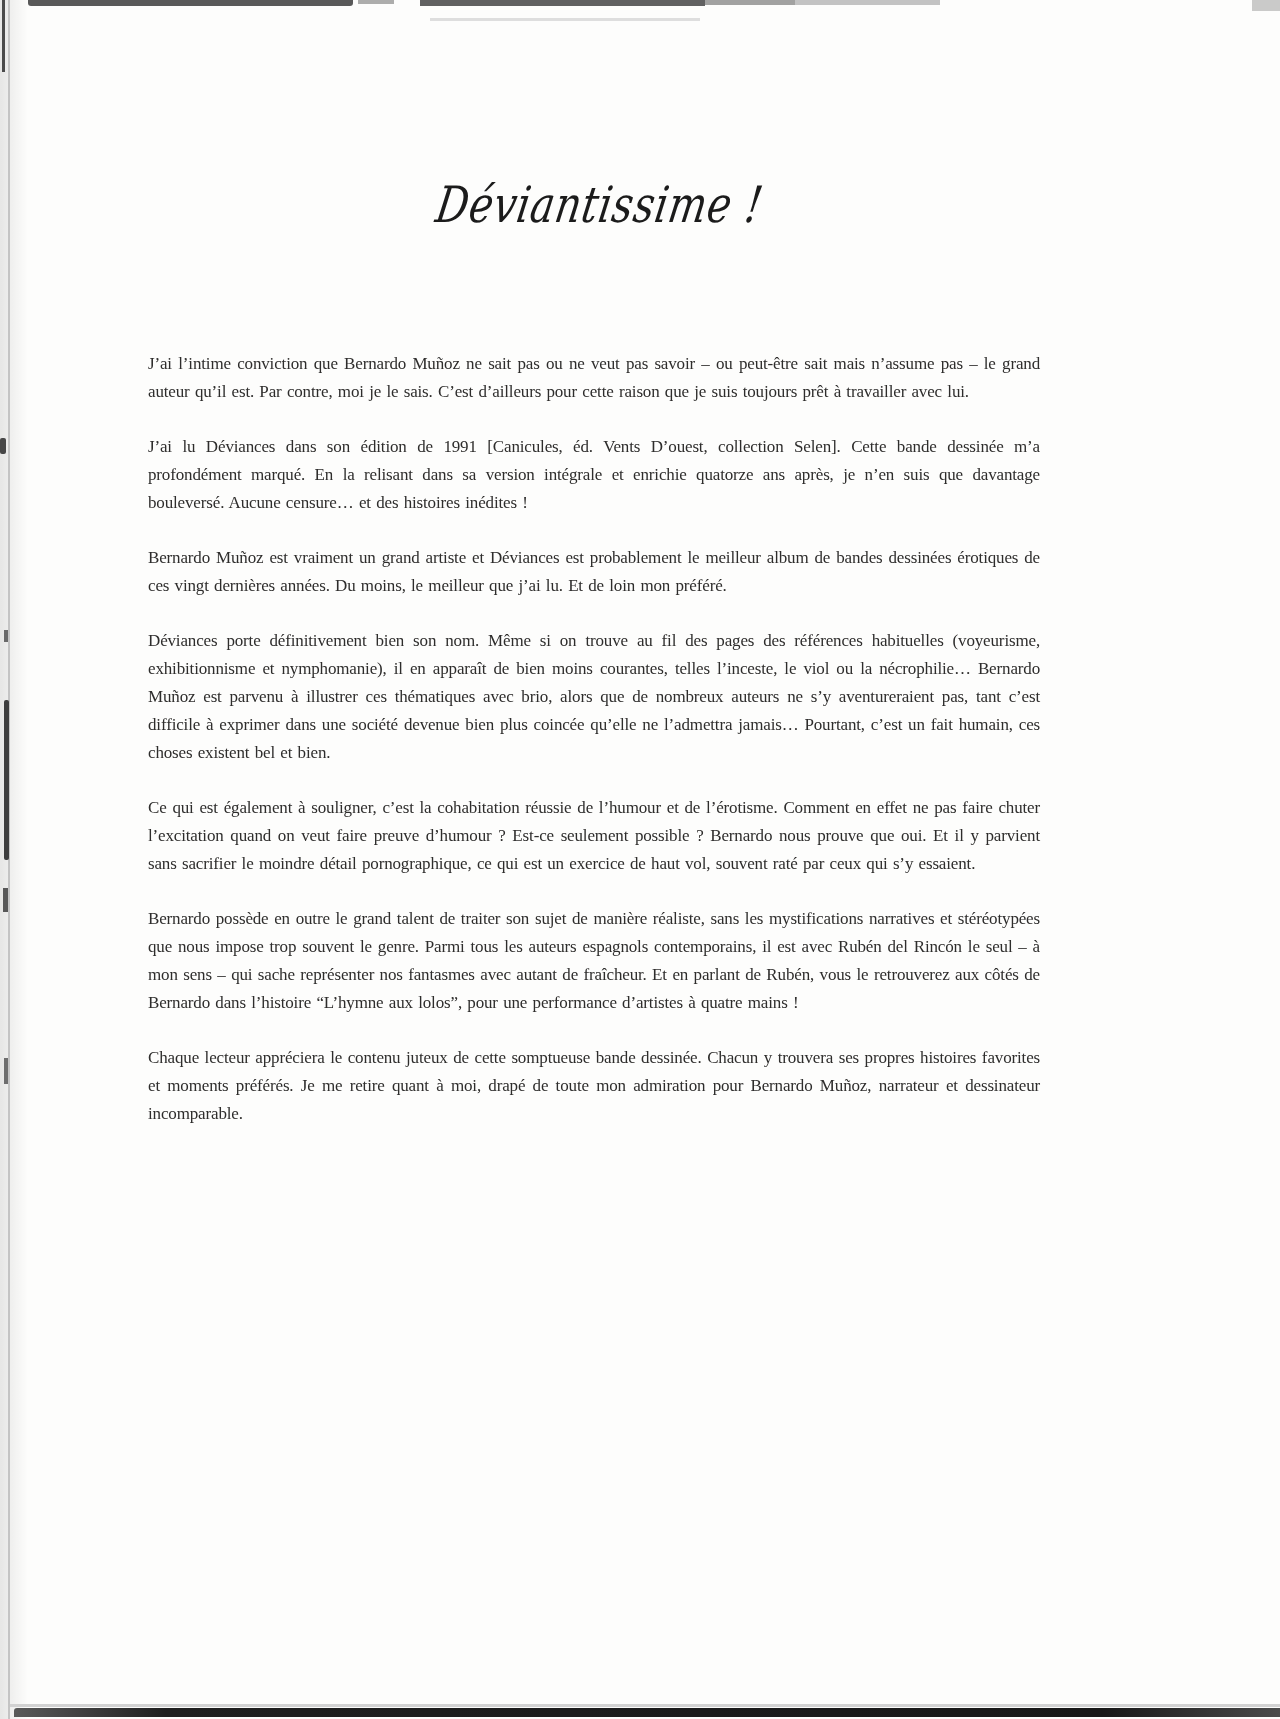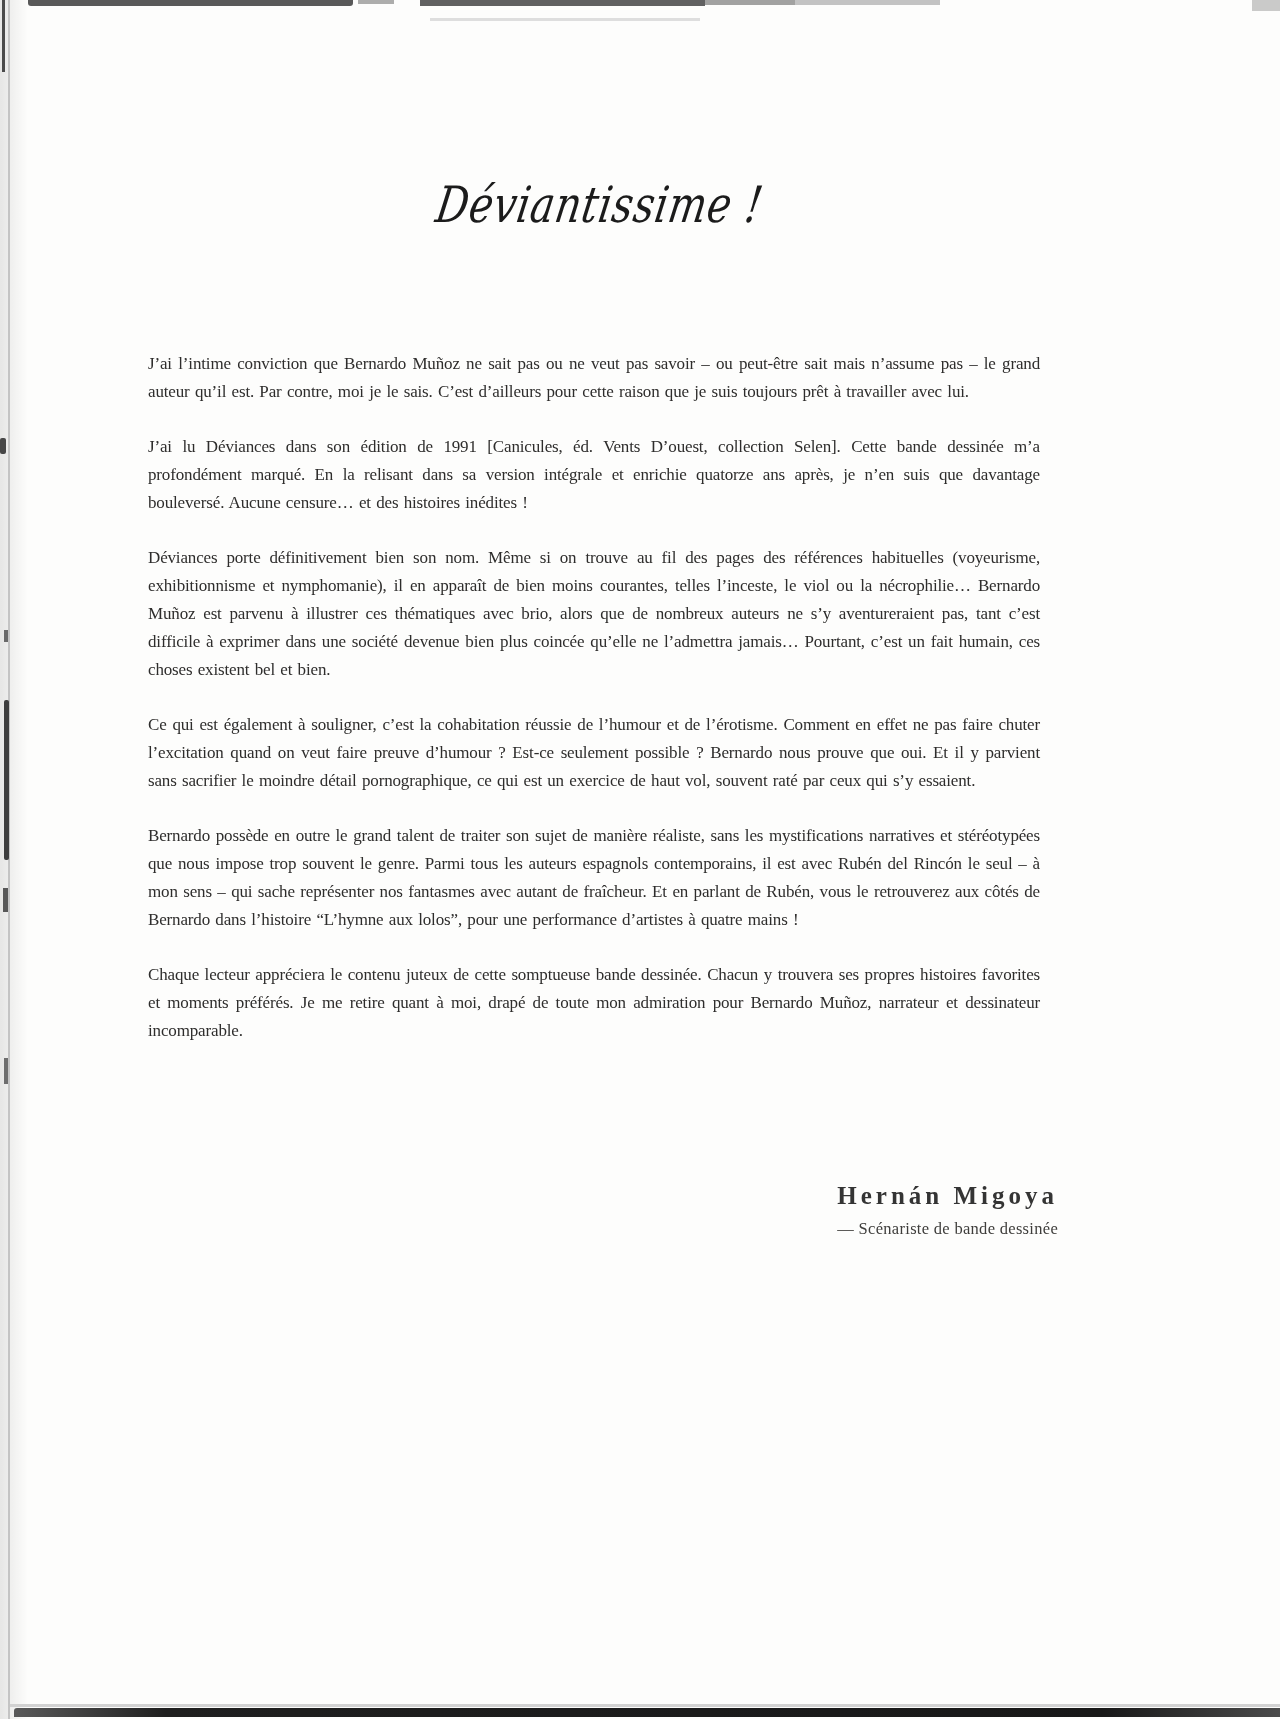--- a/index.html
+++ b/index.html
@@ -122,24 +122,21 @@
   <div class="art art-bottom-grey"></div>
   <div class="art art-bottom"></div>
 
   <div class="title-wrap">
     <span class="title-script">Déviantissime !</span>
   </div>
 
   <div class="body-text">
     <p>J’ai l’intime conviction que Bernardo Muñoz ne sait pas ou ne veut pas savoir – ou peut-être sait mais n’assume pas – le grand auteur qu’il est. Par contre, moi je le sais. C’est d’ailleurs pour cette raison que je suis toujours prêt à travailler avec lui.</p>
     <p>J’ai lu Déviances dans son édition de 1991 [Canicules, éd. Vents D’ouest, collection Selen]. Cette bande dessinée m’a profondément marqué. En la relisant dans sa version intégrale et enrichie quatorze ans après, je n’en suis que davantage bouleversé. Aucune censure… et des histoires inédites !</p>
+    <p>Bernardo Muñoz est vraiment un grand artiste et Déviances est probablement le meilleur album de bandes dessinées érotiques de ces vingt dernières années. Du moins, le meilleur que j’ai lu. Et de loin mon préféré.</p>
     <p>Déviances porte définitivement bien son nom. Même si on trouve au fil des pages des références habituelles (voyeurisme, exhibitionnisme et nymphomanie), il en apparaît de bien moins courantes, telles l’inceste, le viol ou la nécrophilie… Bernardo Muñoz est parvenu à illustrer ces thématiques avec brio, alors que de nombreux auteurs ne s’y aventureraient pas, tant c’est difficile à exprimer dans une société devenue bien plus coincée qu’elle ne l’admettra jamais… Pourtant, c’est un fait humain, ces choses existent bel et bien.</p>
     <p>Ce qui est également à souligner, c’est la cohabitation réussie de l’humour et de l’érotisme. Comment en effet ne pas faire chuter l’excitation quand on veut faire preuve d’humour ? Est-ce seulement possible ? Bernardo nous prouve que oui. Et il y parvient sans sacrifier le moindre détail pornographique, ce qui est un exercice de haut vol, souvent raté par ceux qui s’y essaient.</p>
     <p>Bernardo possède en outre le grand talent de traiter son sujet de manière réaliste, sans les mystifications narratives et stéréotypées que nous impose trop souvent le genre. Parmi tous les auteurs espagnols contemporains, il est avec Rubén del Rincón le seul – à mon sens – qui sache représenter nos fantasmes avec autant de fraîcheur. Et en parlant de Rubén, vous le retrouverez aux côtés de Bernardo dans l’histoire “L’hymne aux lolos”, pour une performance d’artistes à quatre mains !</p>
     <p>Chaque lecteur appréciera le contenu juteux de cette somptueuse bande dessinée. Chacun y trouvera ses propres histoires favorites et moments préférés. Je me retire quant à moi, drapé de toute mon admiration pour Bernardo Muñoz, narrateur et dessinateur incomparable.</p>
   </div>
 
-  <div class="signature">
-    <div class="sig-name">Hernán Migoya</div>
-    <div class="sig-role">— Scénariste de bande dessinée</div>
-  </div>
 
 </div>
 
 </body></html>

